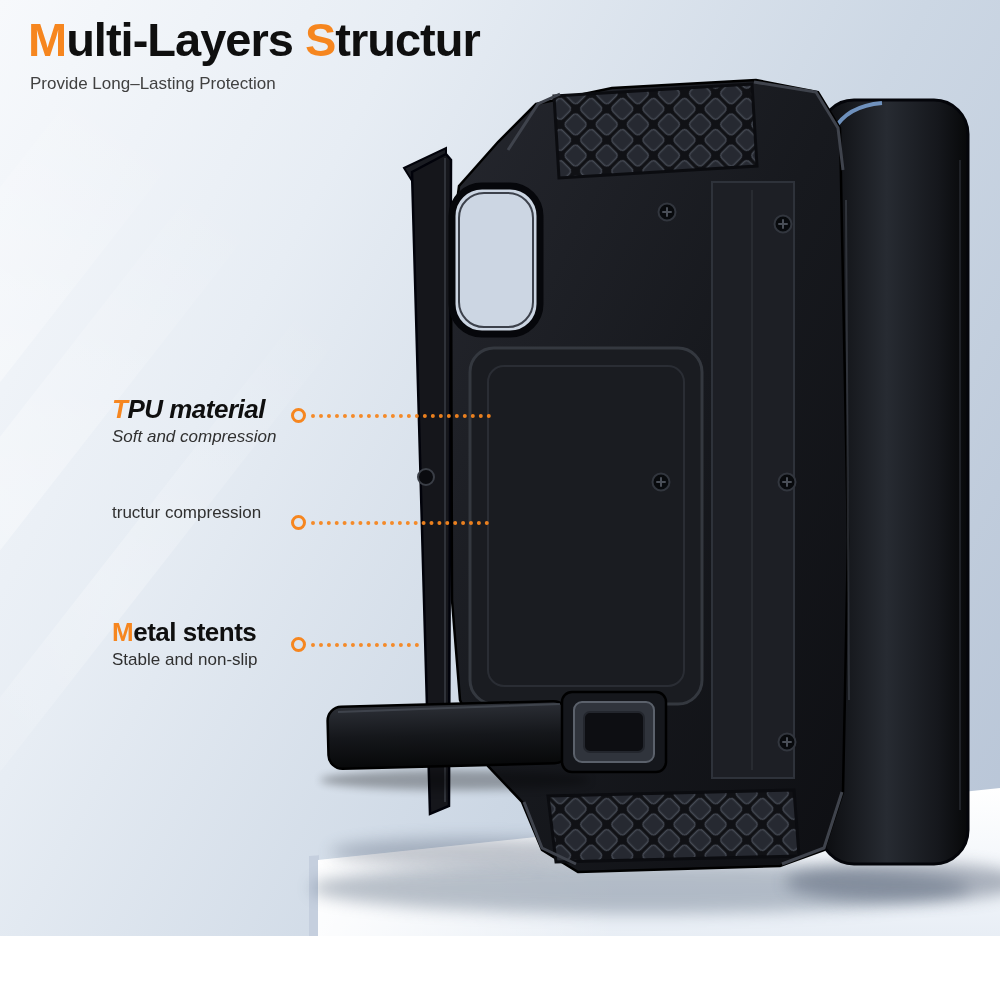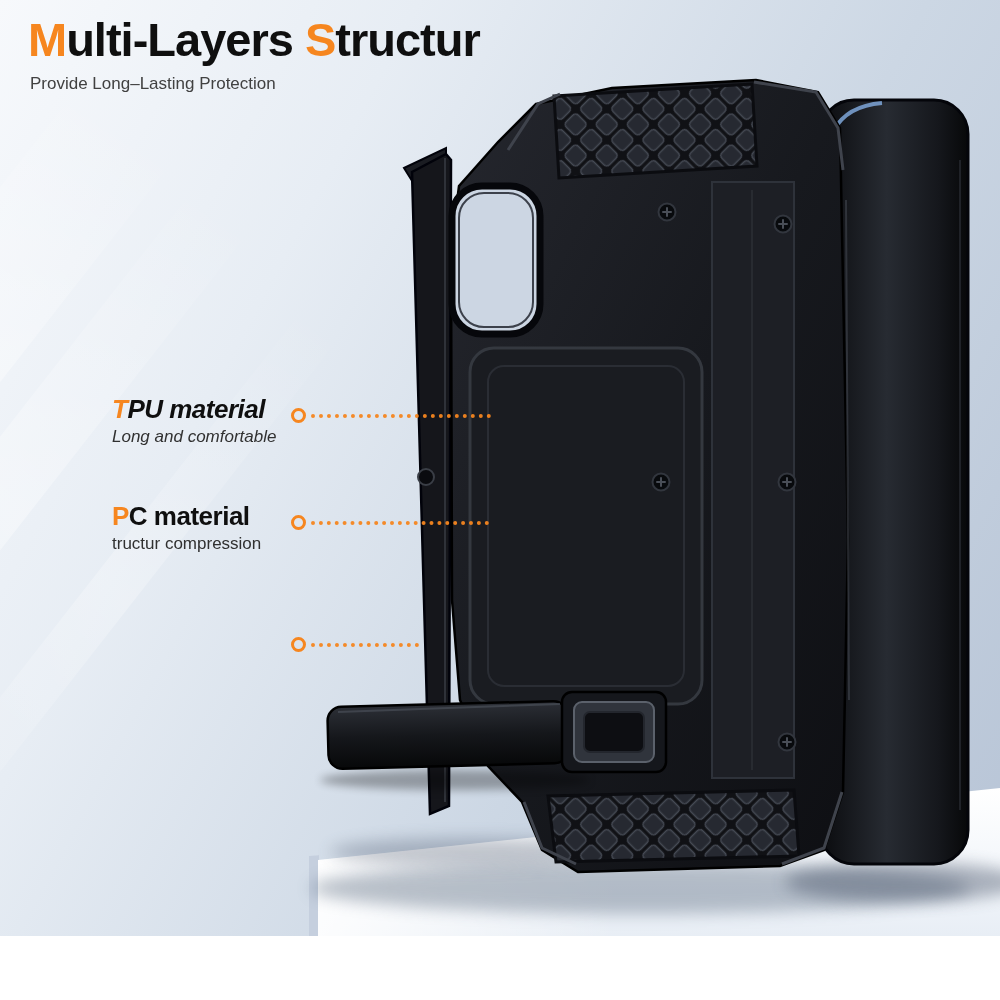--- a/index.html
+++ b/index.html
@@ -167,28 +167,31 @@
     </g>
   </svg>
 
   <div class="header">
     <h1 class="title"><span class="accent">M</span><span>ulti-Layers </span><span class="accent">S</span><span>tructur</span></h1>
     <p class="subtitle">Provide Long–Lasting Protection</p>
   </div>
 
   <div class="callout" style="top:394px;font-style:italic;">
     <div class="c-title"><span class="accent">T</span><span>PU material</span></div>
-    <div class="c-desc">Long and comfortable</div>
+    <div class="c-desc">Soft and compression</div>
   </div>
   <span class="dot" style="left:291px;top:408px;"></span>
   <span class="leader" style="left:311px;top:414px;width:180px;"></span>
 
   <div class="callout" style="top:501px;">
-    <div class="c-title"><span class="accent">P</span><span>C material</span></div>
     <div class="c-desc">tructur compression</div>
   </div>
   <span class="dot" style="left:291px;top:515px;"></span>
   <span class="leader" style="left:311px;top:521px;width:178px;"></span>
 
+  <div class="callout" style="top:617px;">
+    <div class="c-title"><span class="accent">M</span><span>etal stents</span></div>
+    <div class="c-desc">Stable and non-slip</div>
+  </div>
   <span class="dot" style="left:291px;top:637px;"></span>
   <span class="leader" style="left:311px;top:643px;width:108px;"></span>
 
 </div>
 
 </body></html>

